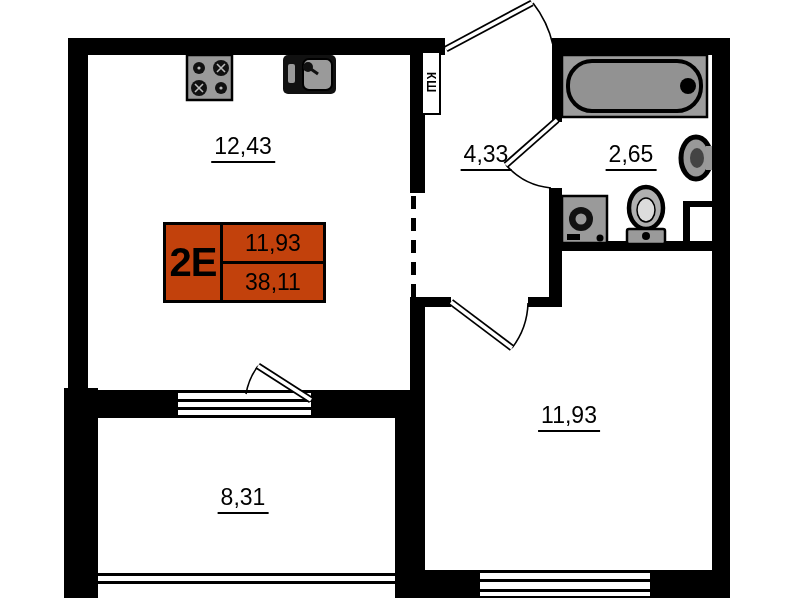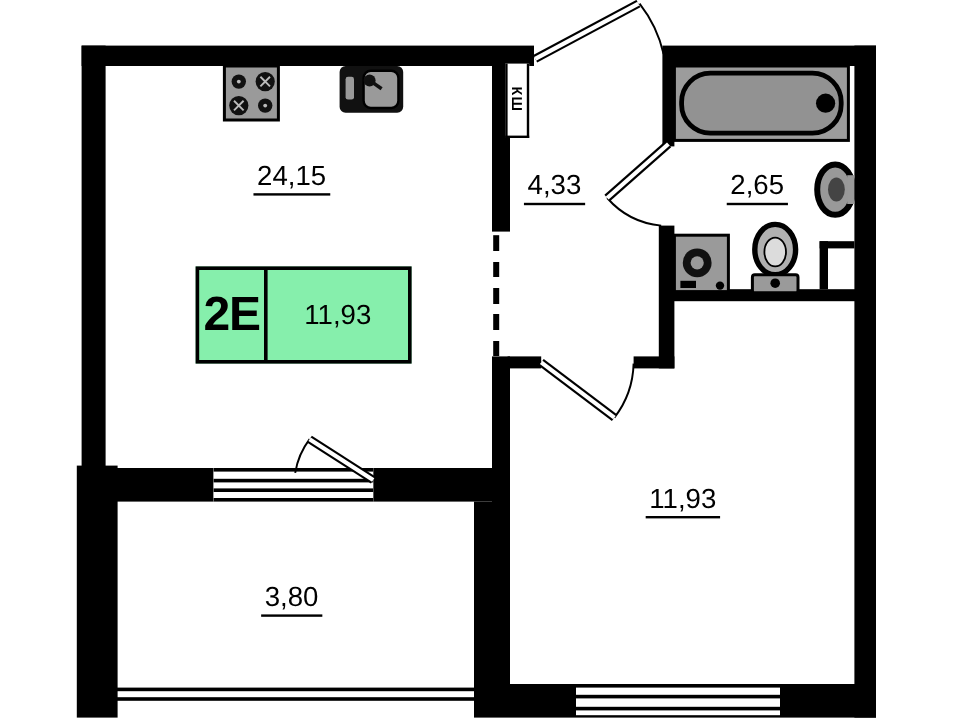--- a/index.html
+++ b/index.html
@@ -2,22 +2,22 @@
 <html><head>
 <meta charset="utf-8">
 <style>
   html,body{margin:0;padding:0;background:#fff;}
   #plan{position:relative;width:799px;height:600px;background:#fff;overflow:hidden;
         font-family:"Liberation Sans", sans-serif;color:#000;}
   .wall{position:absolute;background:#000;}
   .room-label{position:absolute;font-size:23px;line-height:1;white-space:nowrap;
               border-bottom:2px solid #000;padding:0 3px 3px 3px;transform:translateX(-50%);}
   
-  .area-table{position:absolute;left:163px;top:222px;width:180px;height:81px;
-              border:3px solid #000;box-sizing:border-box;display:flex;background:#86efac;}
+  .area-table{position:absolute;left:163px;top:222px;width:163px;height:81px;
+              border:3px solid #000;box-sizing:border-box;display:flex;background:#c2410c;}
   .area-table .type-cell{width:57px;border-right:3px solid #000;box-sizing:border-box;
               display:flex;align-items:center;justify-content:center;
               font-size:40px;font-weight:bold;letter-spacing:-1px;}
   .area-table .vals{flex:1;display:flex;flex-direction:column;}
   .area-table .vals div{flex:1;display:flex;align-items:center;justify-content:center;
               font-size:23px;border-bottom:3px solid #000;box-sizing:border-box;}
   .area-table .vals div:last-child{border-bottom:none;}
   
   .duct{position:absolute;left:421px;top:53px;width:20px;height:62px;background:#fff;
         border:2px solid #000;border-top:none;box-sizing:border-box;
@@ -71,30 +71,31 @@
   </div>
   <div class="wall" style="left:95px;top:573px;width:303px;height:3px"></div>
   <div class="wall" style="left:95px;top:581px;width:303px;height:3px"></div>
 
   <div class="dashed-v"></div>
 
   <div class="duct">
     <span>КШ</span>
   </div>
 
-  <div class="room-label" style="left:243px;top:135px">24,15</div>
-  <div class="room-label" style="left:462px;top:143px">4,33</div>
+  <div class="room-label" style="left:243px;top:135px">12,43</div>
+  <div class="room-label" style="left:486px;top:143px">4,33</div>
   <div class="room-label" style="left:631px;top:143px">2,65</div>
   <div class="room-label" style="left:569px;top:404px">11,93</div>
-  <div class="room-label" style="left:243px;top:486px">3,80</div>
+  <div class="room-label" style="left:243px;top:486px">8,31</div>
 
   <div class="area-table">
     <div class="type-cell">2Е</div>
     <div class="vals">
       <div>11,93</div>
+      <div>38,11</div>
     </div>
   </div>
 
   <svg class="overlay" width="799" height="600" viewBox="0 0 799 600">
 
     <g>
       <rect x="187" y="55" width="45" height="45" fill="#9a9a9a" stroke="#000" stroke-width="2.5"></rect>
       <circle cx="199" cy="68" r="6" fill="#111"></circle>
       <circle cx="199" cy="68" r="1.6" fill="#bbb"></circle>
       <circle cx="221" cy="68" r="8" fill="#111"></circle>

